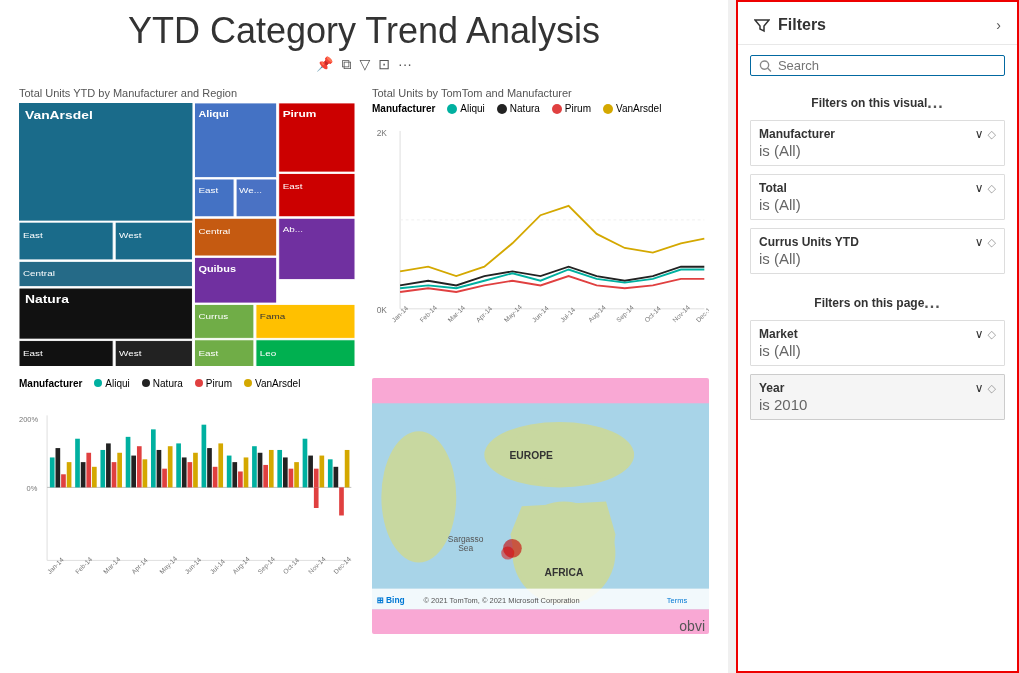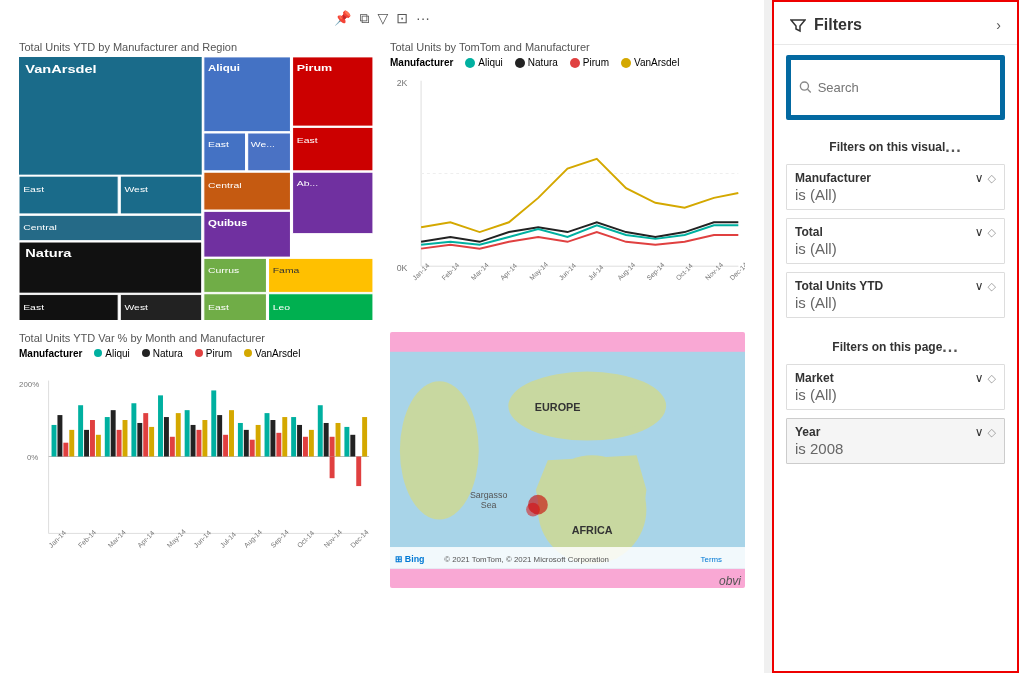--- a/index.html
+++ b/index.html
@@ -19,26 +19,26 @@
     .legend-item { display: flex; align-items: center; gap: 3px; }
     .legend-dot { width: 10px; height: 10px; border-radius: 50%; }
 
     
     .map-area { height: calc(100% - 18px); background: #f9a8d4; position: relative; overflow: hidden; border-radius: 2px; }
 
     
     .scrollbar-divider { width: 8px; background: #f0f0f0; }
 
     
-    .filters-panel { width: 247px; border: 2px solid #e00; padding: 0; display: flex; flex-direction: column; background: #fff; }
+    .filters-panel { width: 283px; border: 2px solid #e00; padding: 0; display: flex; flex-direction: column; background: #fff; }
     .filters-header { display: flex; align-items: center; justify-content: space-between; padding: 14px 16px 10px; border-bottom: 1px solid #e8e8e8; }
     .filters-title { font-size: 16px; font-weight: 600; color: #333; display: flex; align-items: center; gap: 8px; }
     .filters-chevron { font-size: 14px; color: #555; cursor: pointer; }
 
-    .search-box { margin: 10px 12px; border: 5px solid #0369a1; border-radius: 2px; display: flex; align-items: flex-start; padding: 20px 8px; gap: 6px; }
+    .search-box { margin: 10px 12px; border: 1px solid #0369a1; border-radius: 2px; display: flex; align-items: flex-end; padding: 2px 8px; gap: 6px; }
     .search-box input { border: none; outline: none; font-size: 13px; color: #888; width: 100%; }
 
     .filter-section-label { font-size: 12px; color: #333; font-weight: 600; padding: 8px 12px 4px; display: flex; justify-content: center; align-items: center; }
     .filter-section-dots { color: #555; font-size: 16px; cursor: pointer; letter-spacing: 1px; }
 
     .filter-item { border: 1px solid #ddd; margin: 4px 12px; padding: 6px 8px; border-radius: 1px; }
     .filter-item.active { background: #f5f5f5; border-color: #ccc; }
     .filter-item-header { display: flex; justify-content: space-between; align-items: center; }
     .filter-item-name { font-size: 12px; font-weight: 600; color: #333; }
     .filter-item-controls { display: flex; gap: 4px; align-items: center; }
@@ -47,20 +47,21 @@
     .clear-icon { font-size: 11px; color: #999; cursor: pointer; }
 
     svg.treemap-svg { width: 100%; height: 100%; }
 
     .filter-separator { height: 8px; }
   </style>
 </head>
 <body>
 
 <div class="main-content">
+  <h1 class="page-title">YTD Category Trend Analysis</h1>
   <div class="toolbar">
     <span>📌</span>
     <span>⧉</span>
     <span>▽</span>
     <span>⊡</span>
     <span>···</span>
   </div>
 
   <div class="charts-grid">
 
@@ -173,21 +174,20 @@
         <text x="204" y="215" font-size="7" fill="#777" transform="rotate(-45,204,215)">Jul-14</text>
         <text x="234" y="215" font-size="7" fill="#777" transform="rotate(-45,234,215)">Aug-14</text>
         <text x="264" y="215" font-size="7" fill="#777" transform="rotate(-45,264,215)">Sep-14</text>
         <text x="294" y="215" font-size="7" fill="#777" transform="rotate(-45,294,215)">Oct-14</text>
         <text x="324" y="215" font-size="7" fill="#777" transform="rotate(-45,324,215)">Nov-14</text>
         <text x="349" y="215" font-size="7" fill="#777" transform="rotate(-45,349,215)">Dec-14</text>
       </svg>
     </div>
 
     <div class="chart-box">
-      <div class="chart-title">Total Units YTD Var % by Month and Manufacturer</div>
       <div class="legend">
         <span style="font-weight:600;font-size:10px;">Manufacturer</span>
         <span class="legend-item">
             <span class="legend-dot" style="background:#00b0a0;width:8px;height:8px;"></span>
             <span>Aliqui</span>
           </span>
         <span class="legend-item">
             <span class="legend-dot" style="background:#222;width:8px;height:8px;"></span>
             <span>Natura</span>
           </span>
@@ -303,21 +303,21 @@
           <text x="170" y="60" font-size="11" fill="#333" font-weight="bold" text-anchor="middle">EUROPE</text>
           <text x="100" y="148" font-size="9" fill="#555" text-anchor="middle">Sargasso</text>
           <text x="100" y="158" font-size="9" fill="#555" text-anchor="middle">Sea</text>
           <text x="205" y="185" font-size="11" fill="#333" font-weight="bold" text-anchor="middle">AFRICA</text>
 
           <rect x="0" y="198" width="360" height="22" fill="rgba(255,255,255,0.85)"></rect>
           <text x="5" y="213" font-size="9" fill="#0078d4" font-weight="bold">⊞ Bing</text>
           <text x="55" y="213" font-size="8" fill="#555">© 2021 TomTom, © 2021 Microsoft Corporation</text>
           <text x="315" y="213" font-size="8" fill="#0078d4">Terms</text>
         </svg>
-        <div style="position:absolute;bottom:0;right:4px;font-size:12px;color:#555;font-style:italic;">obvi</div>
+        <div style="position:absolute;bottom:0;right:4px;font-size:14px;color:#555;">obvi</div>
       </div>
     </div>
 
   </div>
 </div>
 
 <div class="scrollbar-divider"></div>
 
 <div class="filters-panel">
   <div class="filters-header">
@@ -360,21 +360,21 @@
       <div class="filter-item-controls">
         <span class="chevron-down">∨</span>
         <span class="clear-icon">◇</span>
       </div>
     </div>
     <div class="filter-item-value">is (All)</div>
   </div>
 
   <div class="filter-item">
     <div class="filter-item-header">
-      <span class="filter-item-name">Total Units YTD</span>
+      <span class="filter-item-name">Currus Units YTD</span>
       <div class="filter-item-controls">
         <span class="chevron-down">∨</span>
         <span class="clear-icon">◇</span>
       </div>
     </div>
     <div class="filter-item-value">is (All)</div>
   </div>
 
   <div class="filter-separator"></div>
 
@@ -395,16 +395,16 @@
   </div>
 
   <div class="filter-item active">
     <div class="filter-item-header">
       <span class="filter-item-name">Year</span>
       <div class="filter-item-controls">
         <span class="chevron-down">∨</span>
         <span class="clear-icon">◇</span>
       </div>
     </div>
-    <div class="filter-item-value">is 2008</div>
+    <div class="filter-item-value">is 2010</div>
   </div>
 
 </div>
 
 </body></html>

